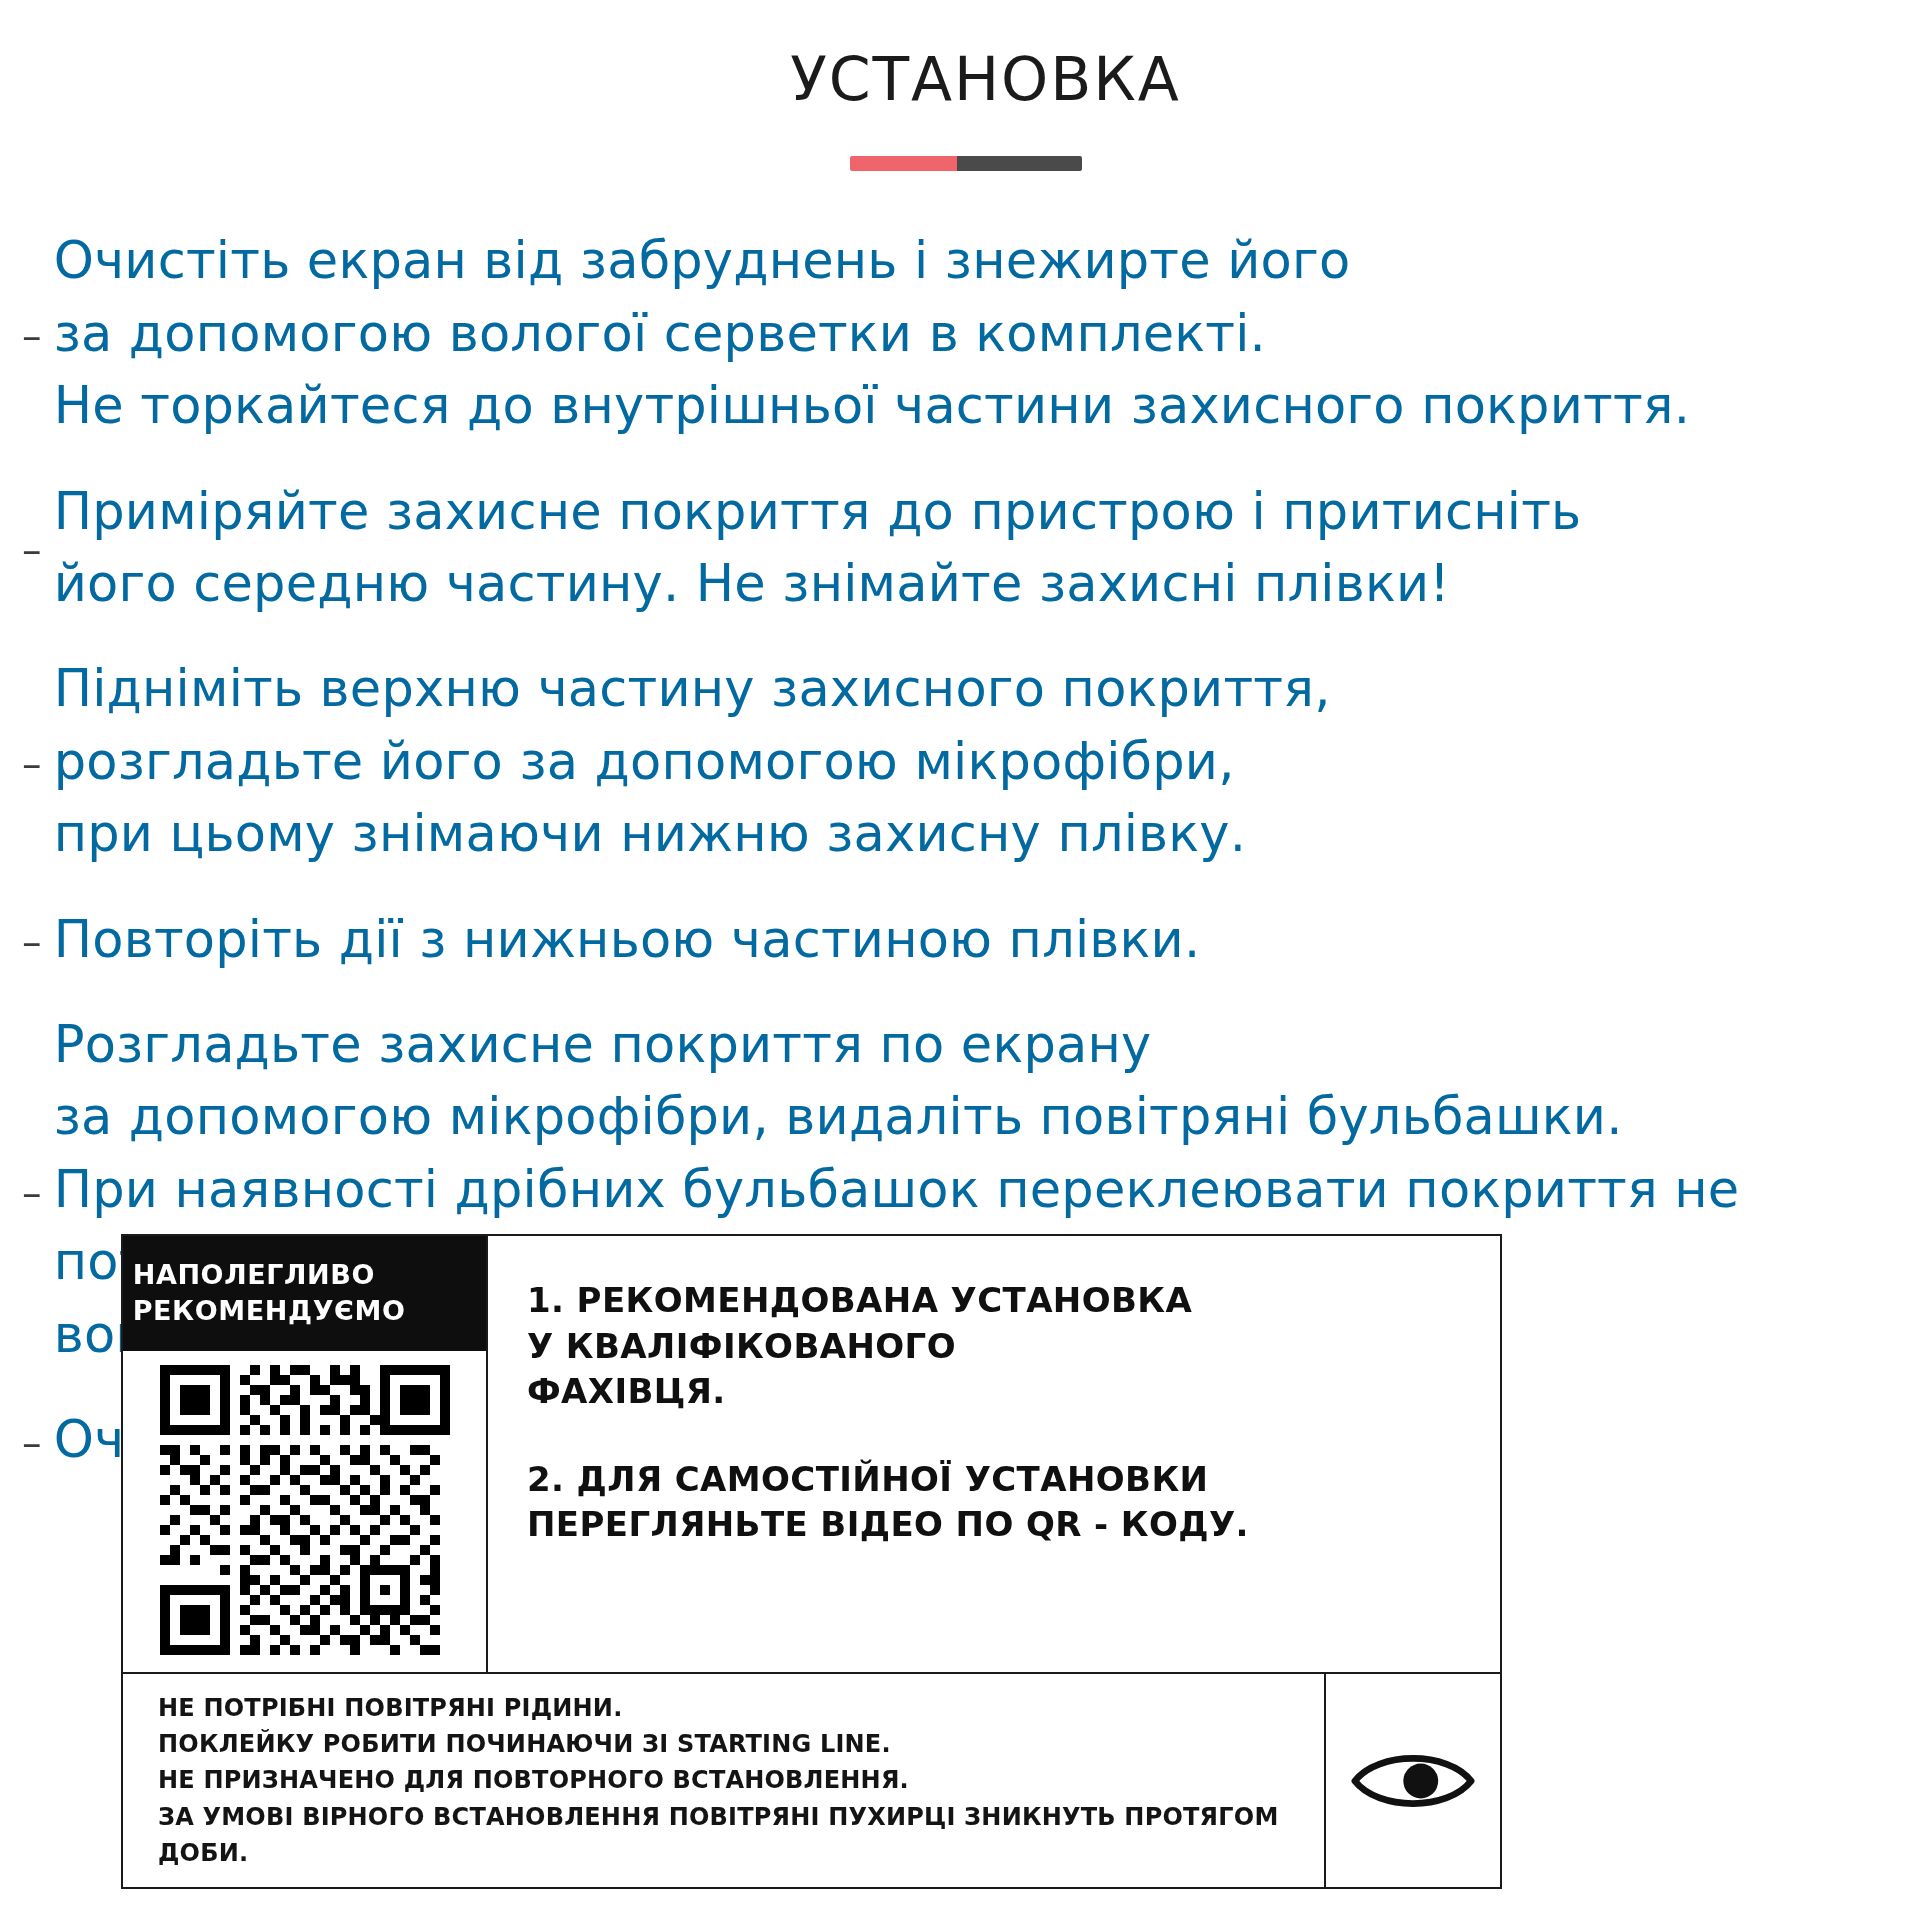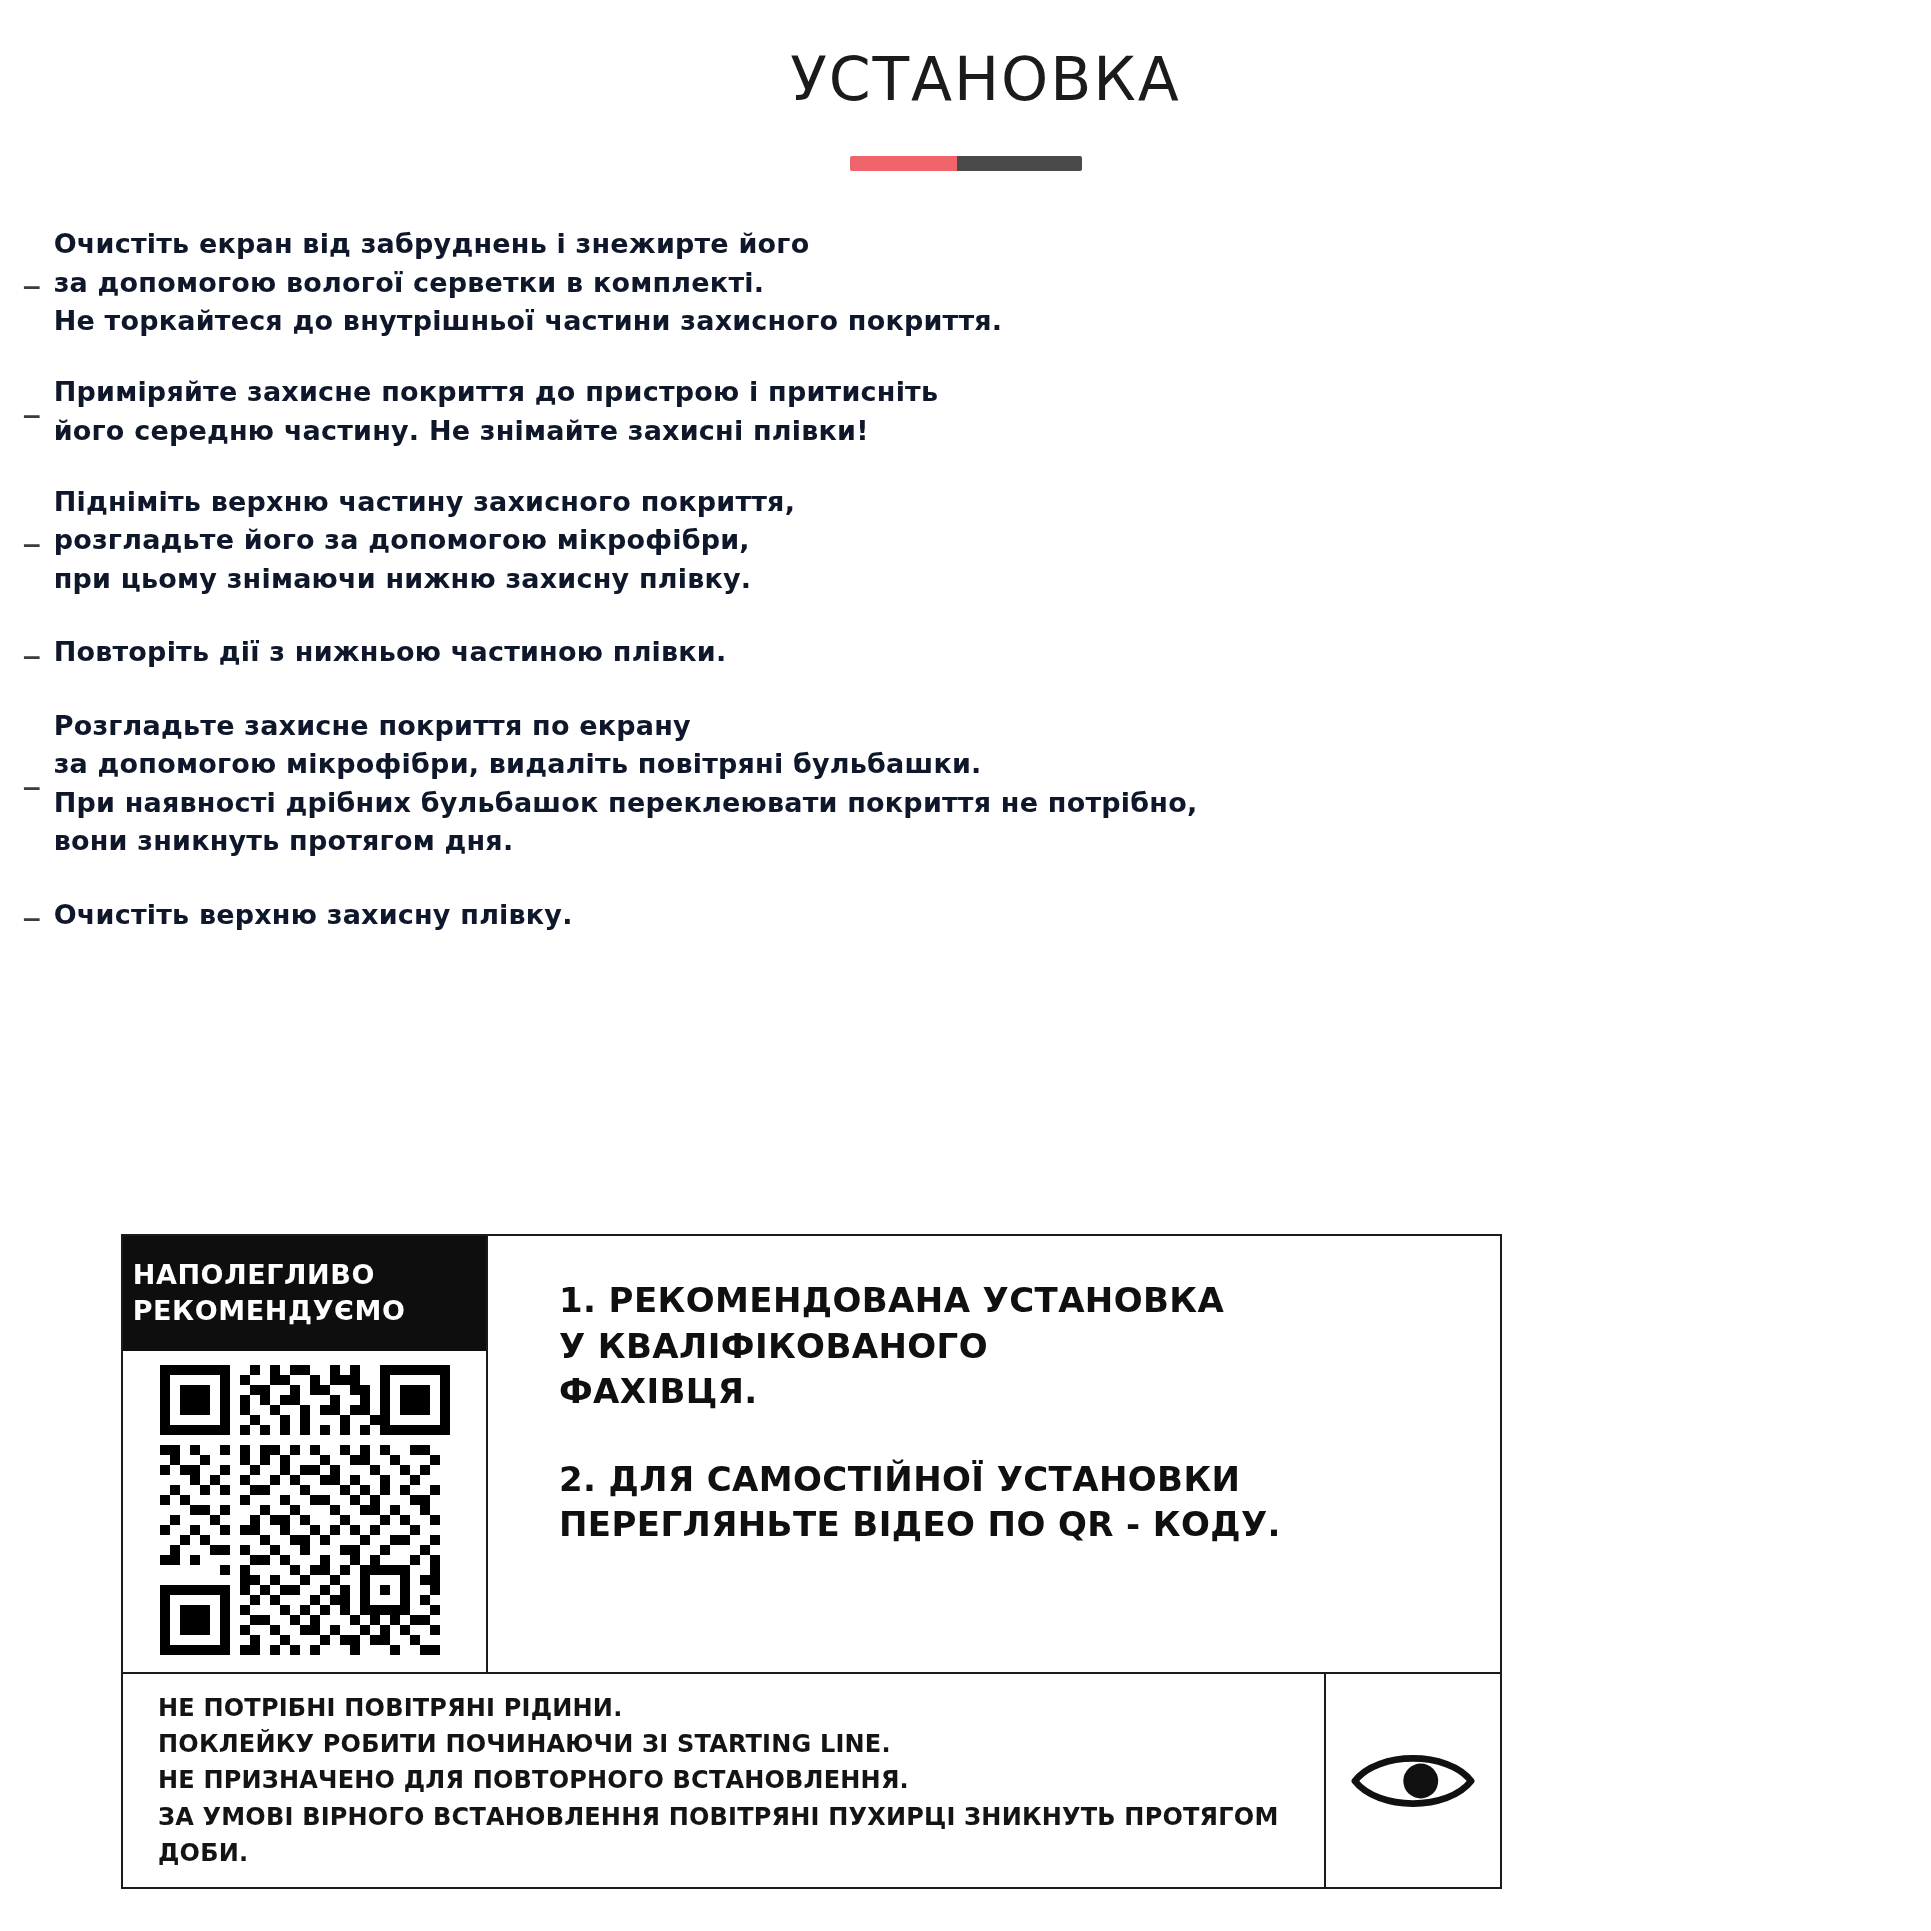--- a/index.html
+++ b/index.html
@@ -61,24 +61,24 @@
     flex: 0 0 auto;
     width: 44px;
     font-size: 39px;
     line-height: 1;
     color: #3c3c3c;
     text-align: center;
     padding-top: 3.9px;
   }
   .step-text {
     flex: 1 1 auto;
-    font-size: 27px;
+    font-size: 51px;
     line-height: 1.42;
-    color: #0f172a;
-    font-weight: 700;
+    color: #0369a1;
+    font-weight: 400;
     white-space: pre-line;
     letter-spacing: 0.2px;
   }
 
   
   .rec-box {
     position: absolute;
     left: 121px;
     top: 1234px;
     width: 1381px;
@@ -115,21 +115,20 @@
     background: #ffffff;
   }
   .qr {
     display: block;
     image-rendering: pixelated;
   }
   .rec-right {
     flex: 1 1 auto;
     padding: 42px 29px 39px 39px;
     box-sizing: border-box;
-    margin-left: 32px;
   }
   .rec-line {
     font-size: 34px;
     font-weight: bold;
     line-height: 1.34;
     letter-spacing: 0.4px;
     color: #101010;
     white-space: pre-line;
   }
   .rec-gap {

